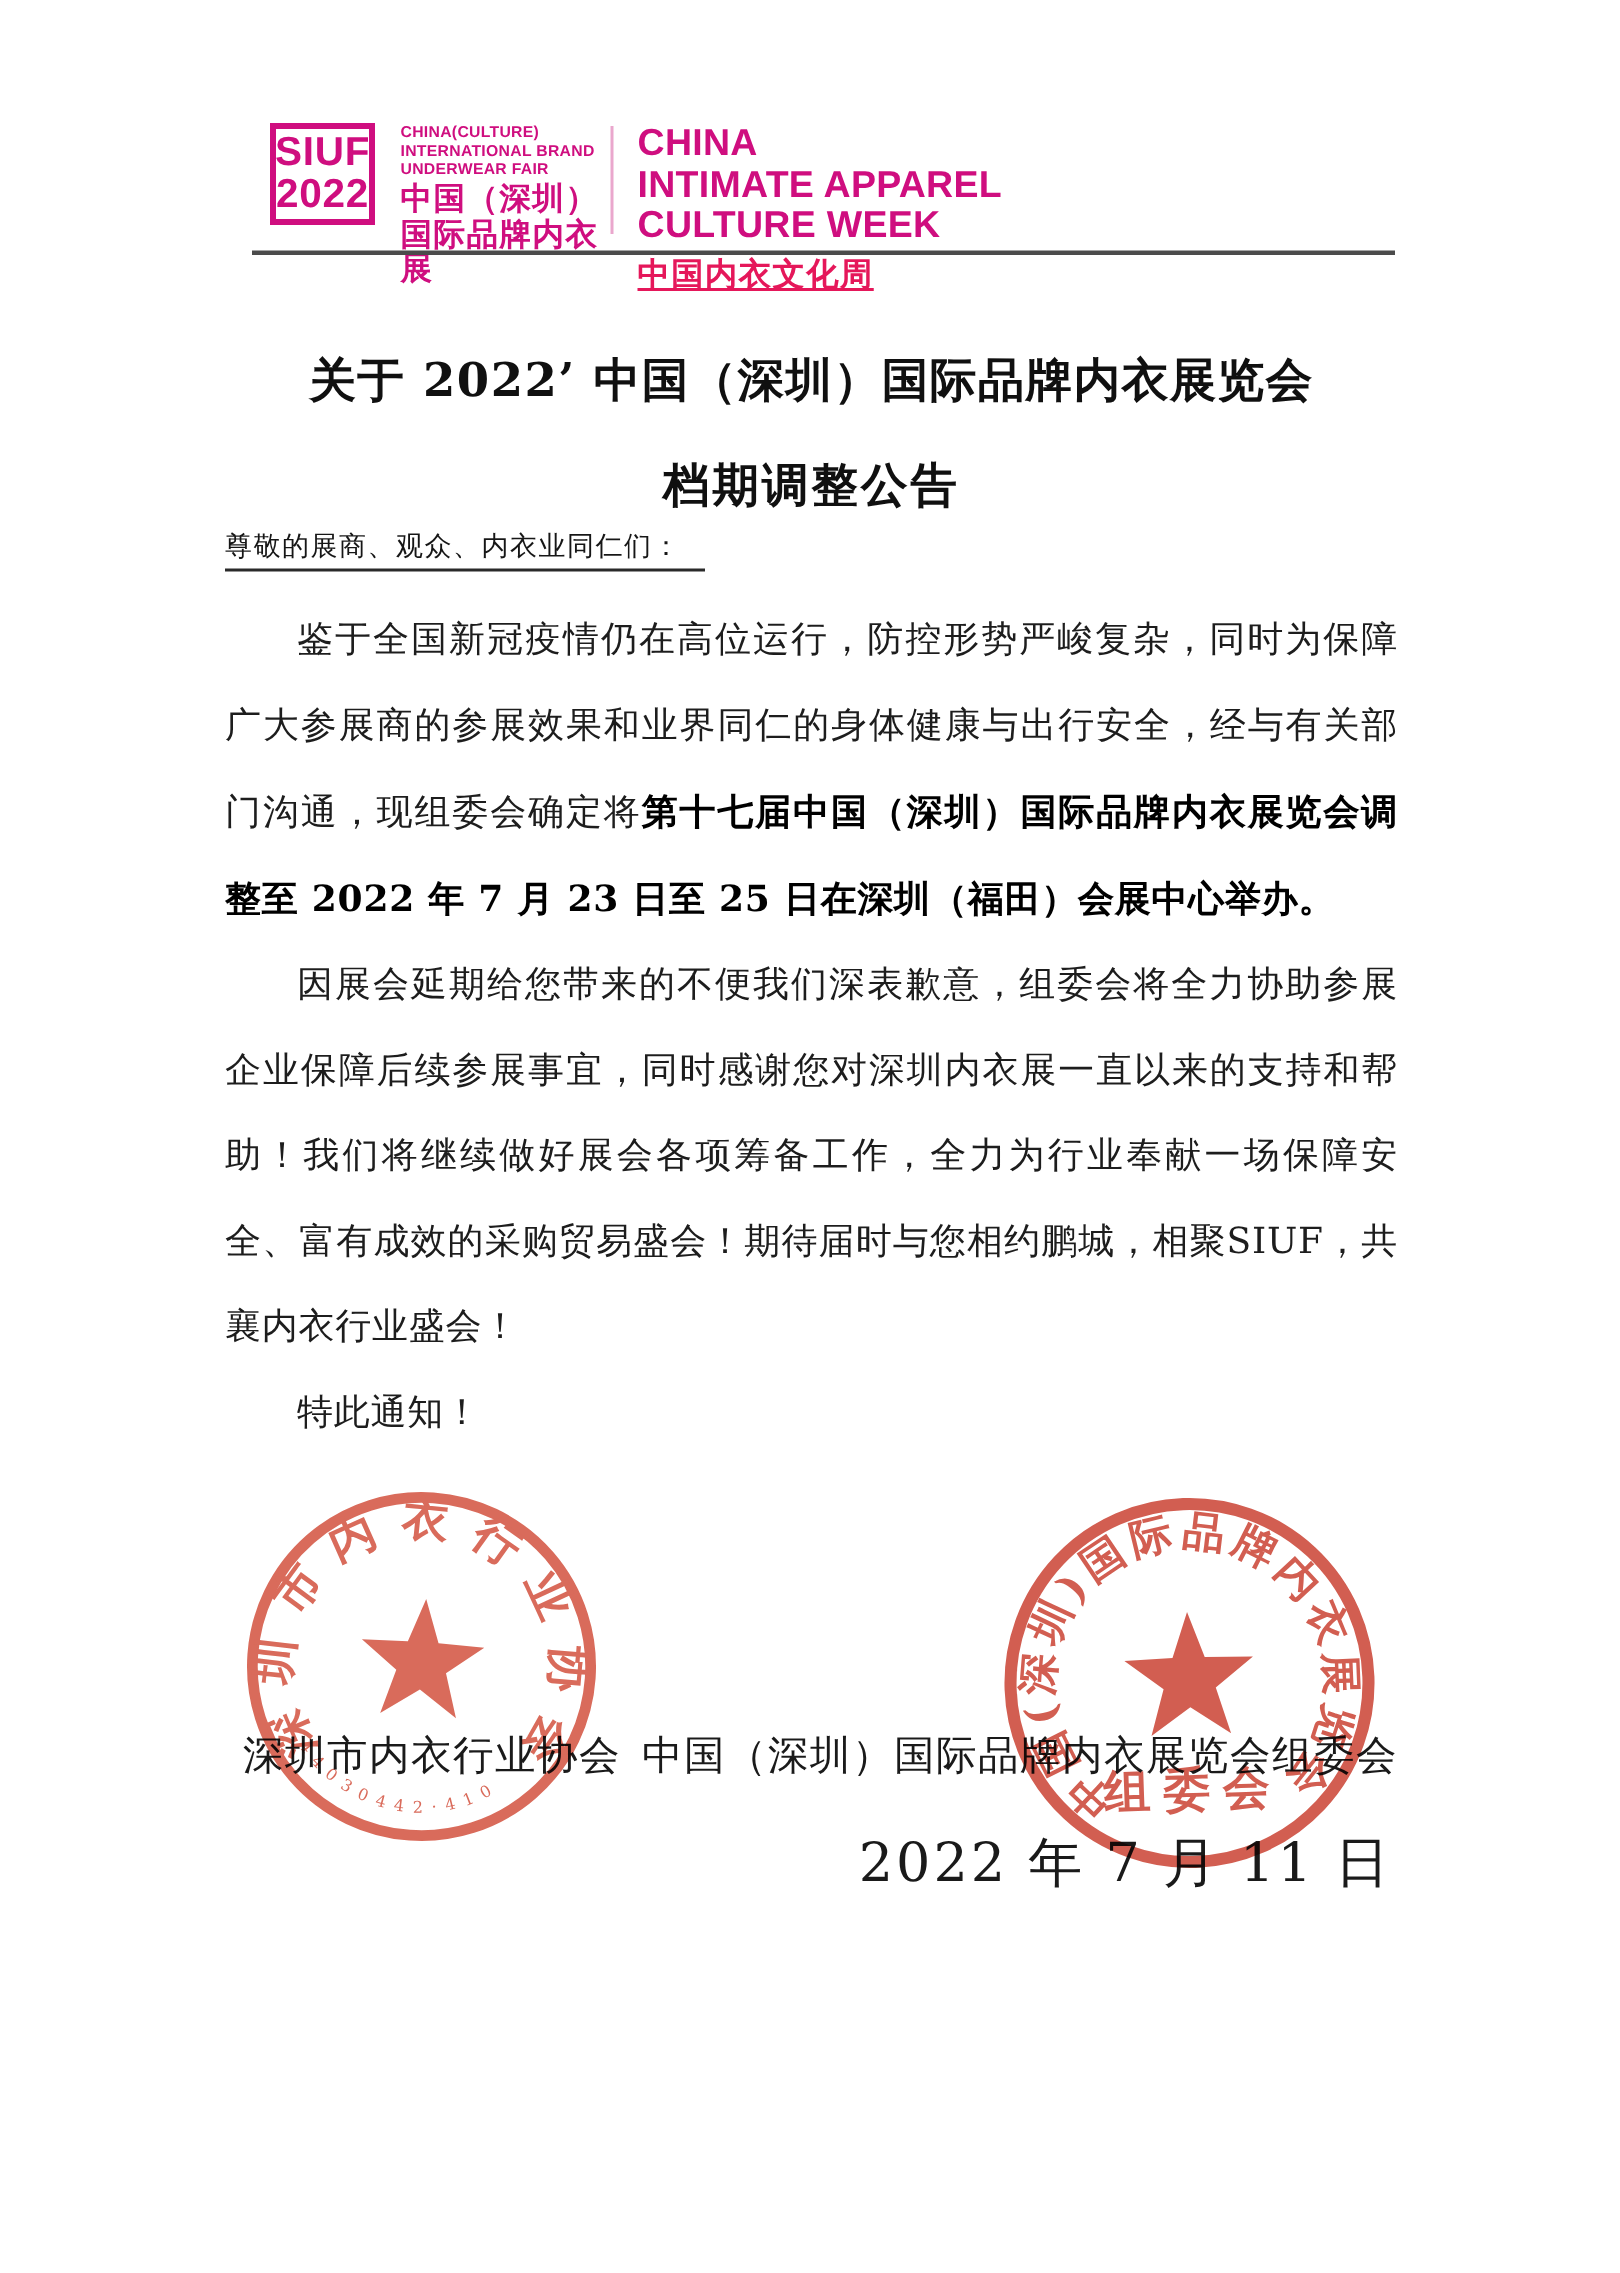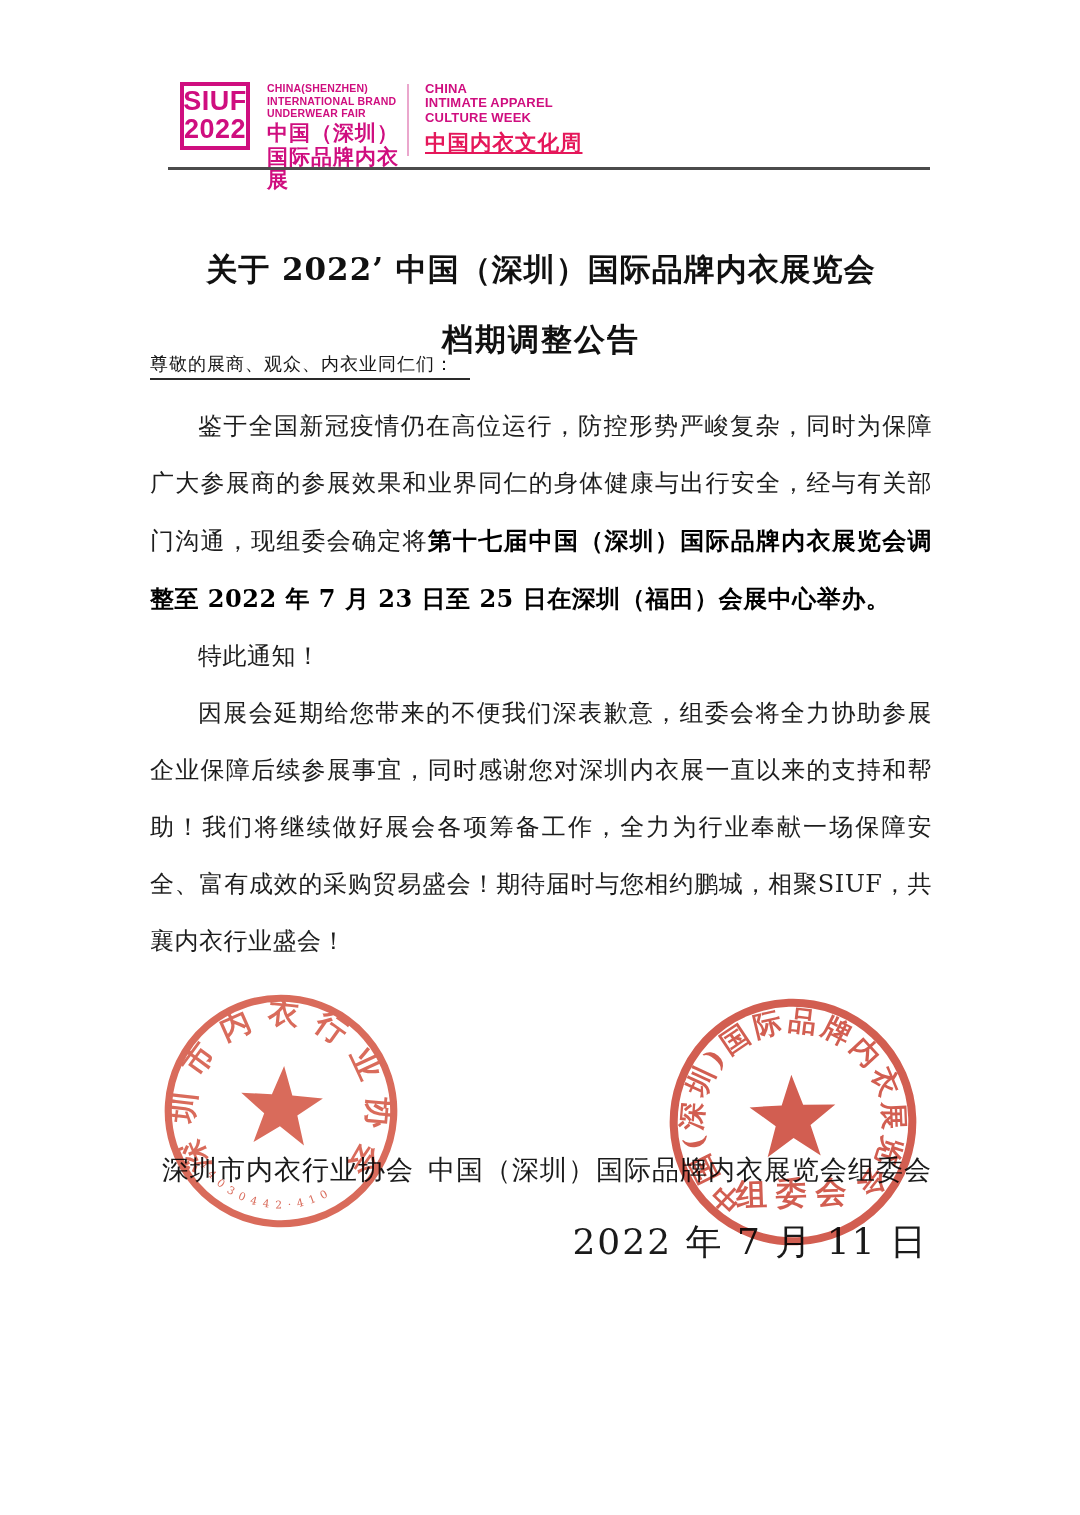--- a/index.html
+++ b/index.html
@@ -13,27 +13,27 @@
   .siuf-box{width:62px;height:60px;border:4px solid #cf0e7f;color:#cf0e7f;
     display:flex;flex-direction:column;align-items:center;justify-content:center;
     font-weight:bold;font-size:27px;line-height:1.02;letter-spacing:0.5px;}
   .logo-mid{margin-left:17px;width:138px;color:#cf0e7f;}
   .en-small{font-size:10.5px;font-weight:bold;line-height:1.2;letter-spacing:0.2px;}
   .en-small span{display:block;}
   .cn-big{font-size:21px;font-weight:bold;line-height:1.08;margin-top:2px;letter-spacing:1px;}
   .logo-mid .cn-big:first-of-type{margin-top:6px;}
   .logo-divider{width:2px;height:72px;background:#eaa7cd;margin:2px 8px 0 2px;}
   .logo-right{margin-left:8px;color:#cf0e7f;}
-  .en-big{font-size:13px;font-weight:bold;line-height:1.1;letter-spacing:0.2px;}
+  .en-big{font-size:25px;font-weight:bold;line-height:1.1;letter-spacing:0.2px;}
   .en-big span{display:block;}
   .crimson{color:#e5175a;margin-top:7px;font-size:21.5px;text-decoration:underline;}
   
   .rule{position:absolute;top:167px;left:168px;width:762px;height:3px;background:#4b4b4b;}
   
-  .title{position:absolute;top:249px;left:150px;width:782px;text-align:center;
+  .title{position:absolute;top:233px;left:150px;width:782px;text-align:center;
     font-size:31px;font-weight:bold;color:#101010;letter-spacing:1px;margin:0;}
   .title .t2{margin-top:28px;letter-spacing:2px;}
   
   .salutation{position:absolute;top:352px;left:150px;font-size:18px;color:#161616;}
   .salutation span{border-bottom:2px solid #2a2a2a;padding:0 16px 4px 0;letter-spacing:1px;}
   
   .body-text{position:absolute;top:398px;left:150px;width:782px;
     font-size:24px;line-height:57px;text-align:justify;letter-spacing:0.5px;}
   .body-text p{margin:0;text-indent:2em;}
   .body-text strong{font-weight:bold;color:#000;}
@@ -53,21 +53,21 @@
 
 <div class="page">
 
   <header class="logo">
     <div class="siuf-box">
       <span>SIUF</span>
       <span>2022</span>
     </div>
     <div class="logo-mid">
       <div class="en-small">
-        <span>CHINA(SHENZHEN)</span>
+        <span>CHINA(CULTURE)</span>
         <span>INTERNATIONAL BRAND</span>
         <span>UNDERWEAR FAIR</span>
       </div>
       <div class="cn-big">中国（深圳）</div>
       <div class="cn-big">国际品牌内衣展</div>
     </div>
     <div class="logo-divider"></div>
     <div class="logo-right">
       <div class="en-big">
         <span>CHINA</span>
@@ -84,22 +84,22 @@
     <div class="t1">关于 2022’ 中国（深圳）国际品牌内衣展览会</div>
     <div class="t2">档期调整公告</div>
   </h1>
 
   <div class="salutation">
     <span>尊敬的展商、观众、内衣业同仁们：</span>
   </div>
 
   <div class="body-text">
     <p><span>鉴于全国新冠疫情仍在高位运行，防控形势严峻复杂，同时为保障广大参展商的参展效果和业界同仁的身体健康与出行安全，经与有关部门沟通，现组委会确定将</span><strong>第十七届中国（深圳）国际品牌内衣展览会调整至 2022 年 7 月 23 日至 25 日在深圳（福田）会展中心举办。</strong></p>
+    <p>因展会延期给您带来的不便我们深表歉意，组委会将全力协助参展企业保障后续参展事宜，同时感谢您对深圳内衣展一直以来的支持和帮助！我们将继续做好展会各项筹备工作，全力为行业奉献一场保障安全、富有成效的采购贸易盛会！期待届时与您相约鹏城，相聚SIUF，共襄内衣行业盛会！</p>
     <p>特此通知！</p>
-    <p>因展会延期给您带来的不便我们深表歉意，组委会将全力协助参展企业保障后续参展事宜，同时感谢您对深圳内衣展一直以来的支持和帮助！我们将继续做好展会各项筹备工作，全力为行业奉献一场保障安全、富有成效的采购贸易盛会！期待届时与您相约鹏城，相聚SIUF，共襄内衣行业盛会！</p>
   </div>
 
   <div class="sig-row">
     <span>深圳市内衣行业协会</span>
     <span>中国（深圳）国际品牌内衣展览会组委会</span>
   </div>
 
   <div class="date">2022 年 7 月 11 日</div>
 
   <svg class="stamp stamp-left" viewBox="0 0 240 240">

